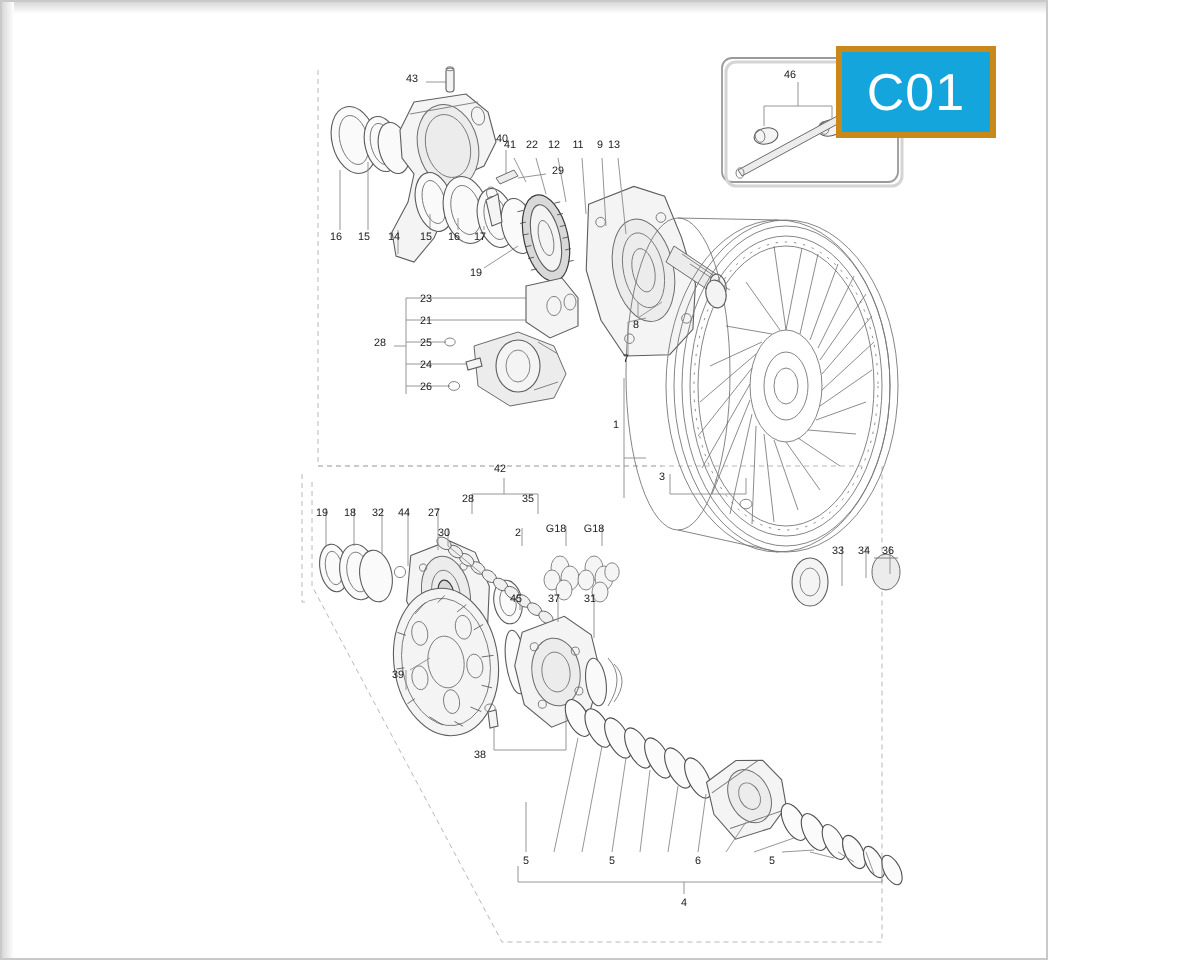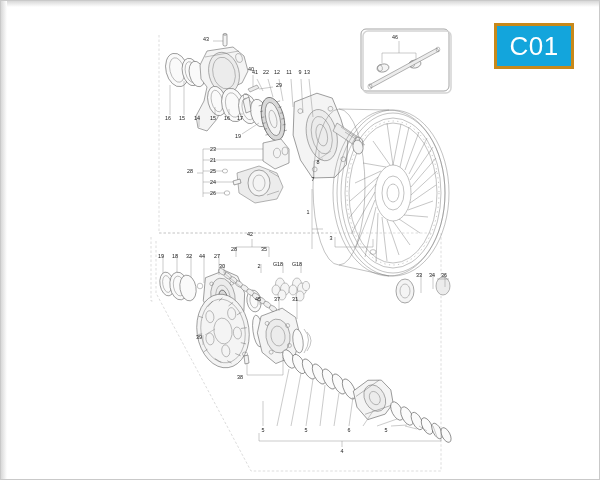--- a/index.html
+++ b/index.html
@@ -1,17 +1,17 @@
 <!DOCTYPE html>
 <html><head>
 <meta charset="utf-8">
 <style>
   html,body{margin:0;padding:0;background:#ffffff;}
   body{width:600px;height:480px;overflow:hidden;font-family:"Liberation Sans",sans-serif;}
-  #frame{position:relative;width:600px;height:480px;box-sizing:border-box;
+  #frame{position:relative;width:524px;height:480px;box-sizing:border-box;
          border:1px solid #c9c9c9;background:#ffffff;}
   #frame::before{content:"";position:absolute;left:0;top:0;right:0;height:6px;
          background:linear-gradient(180deg,#d8d8d8 0%,#ffffff 100%);pointer-events:none;}
   #frame::after{content:"";position:absolute;left:0;top:0;bottom:0;width:6px;
          background:linear-gradient(90deg,#d8d8d8 0%,#ffffff 100%);pointer-events:none;}
   #diagram{position:absolute;left:0;top:0;width:600px;height:480px;}
   .badge{position:absolute;right:25px;top:22px;width:80px;height:46px;
          background:#13a5dc;border:3px solid #c8891a;box-sizing:border-box;
          display:flex;align-items:center;justify-content:center;}
   .badge span{color:#ffffff;font-size:26px;letter-spacing:.5px;

